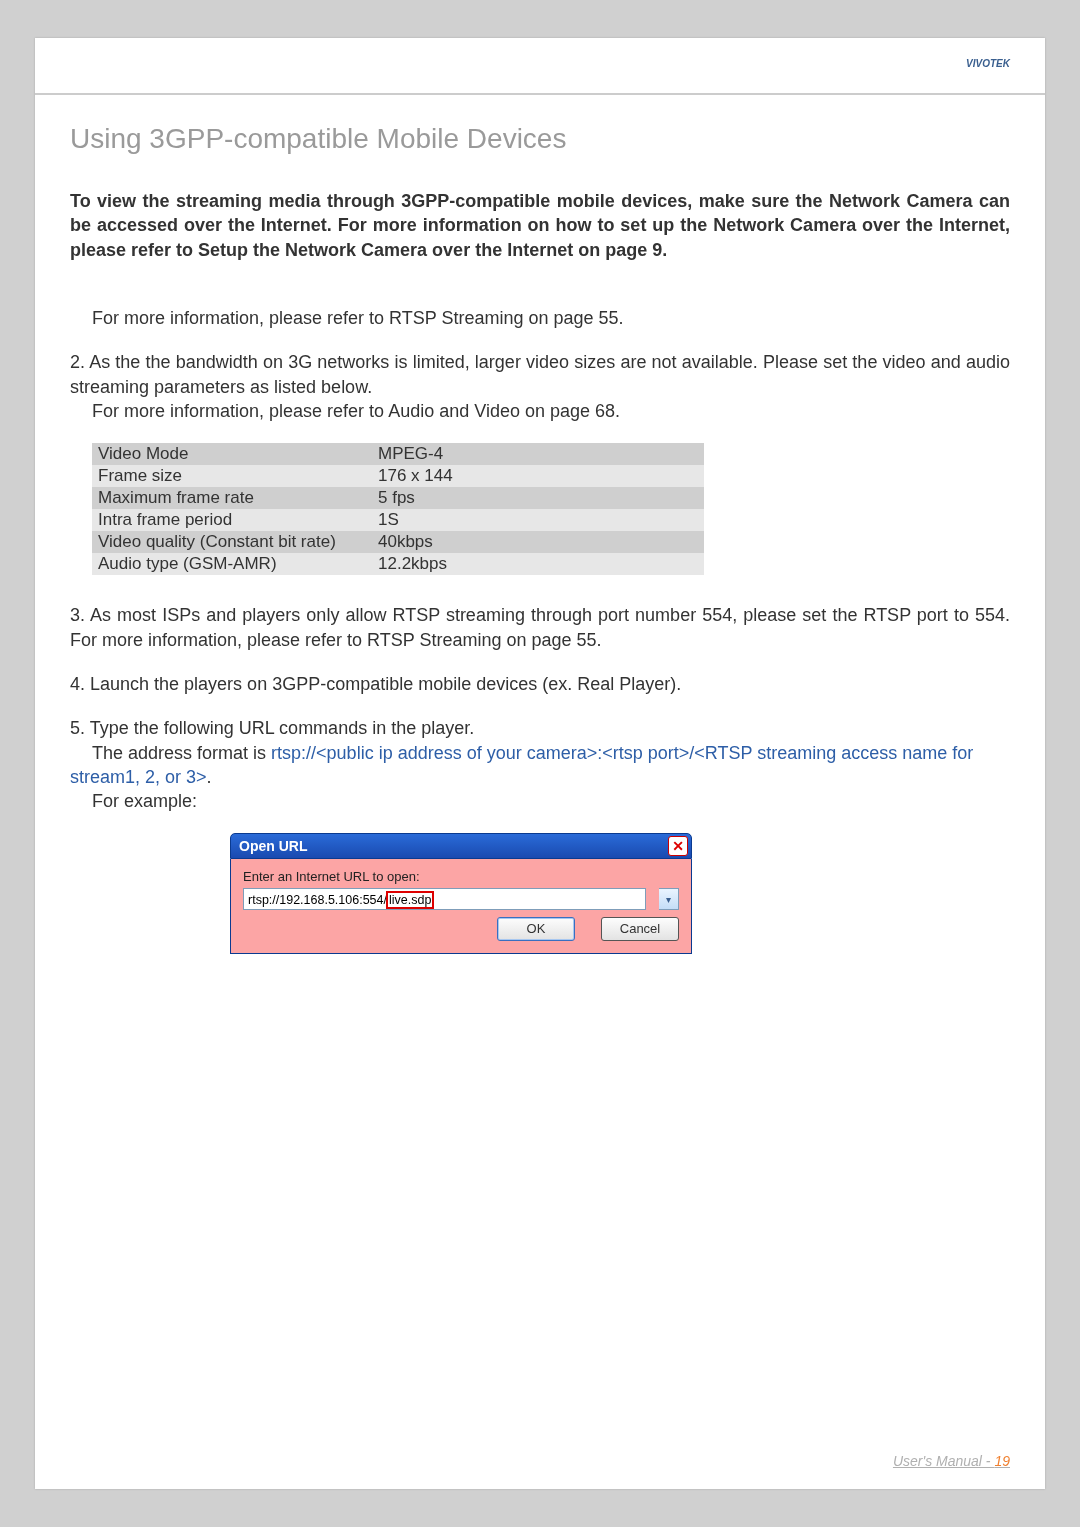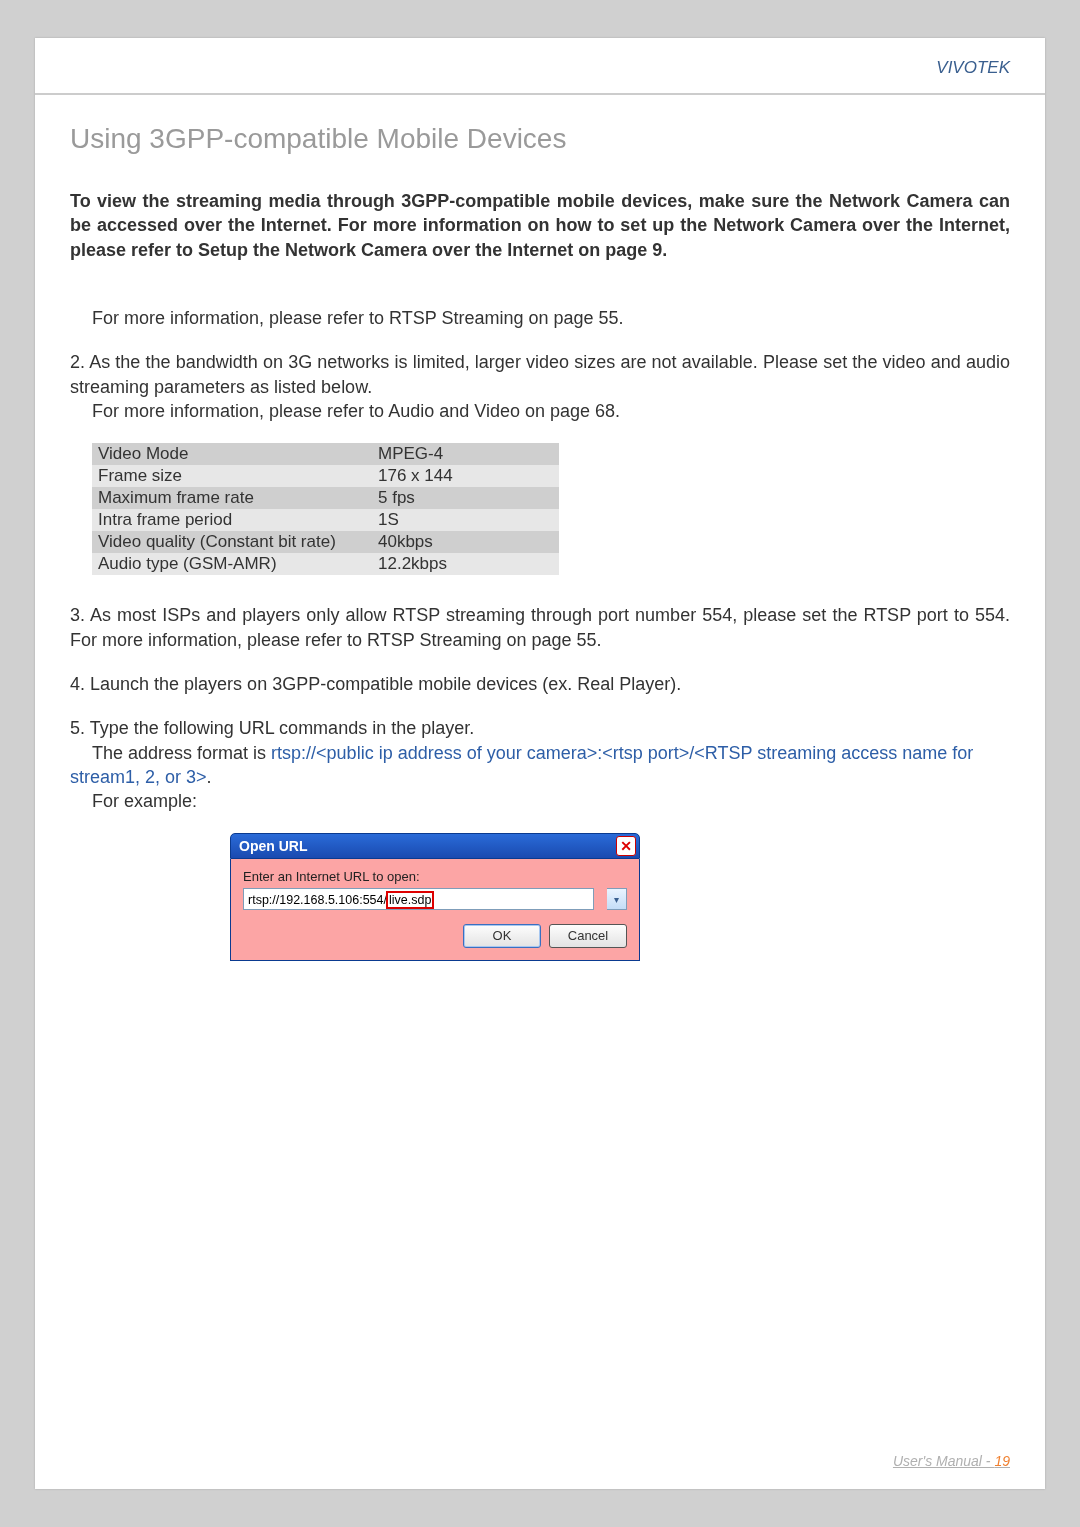--- a/index.html
+++ b/index.html
@@ -18,23 +18,23 @@
     right: 35px;
     bottom: 38px;
     padding: 0;
     box-shadow: 0 0 2px rgba(0,0,0,0.2);
   }
   .header-brand {
     position: absolute;
     top: 20px;
     right: 35px;
     color: #3a5f8f;
-    font-weight: normal;
+    font-weight: bold;
     font-style: italic;
-    font-size: 17px;
+    font-size: 10px;
   }
   .hr-line {
     position: absolute;
     top: 55px;
     left: 0;
     right: 0;
     height: 2px;
     background: #cccccc;
   }
   .content {
@@ -61,35 +61,35 @@
     margin-bottom: 20px;
     line-height: 1.35;
     text-align: justify;
   }
   .indent {
     padding-left: 22px;
   }
   .settings-table {
     border-collapse: collapse;
     margin: 10px 0 28px 22px;
-    width: 467px;
+    width: 612px;
     font-size: 17px;
   }
   .settings-table td {
     padding: 1px 6px;
     color: #333;
   }
   .settings-table tr { background: #cfcfcf; }
   .settings-table tr:nth-child(even) { background: #e7e7e7; }
   .settings-table td:first-child { width: 280px; }
   .bluetext { color: #2d5ea7; }
   
   .dialog-wrap {
     margin: 10px 0 0 160px;
-    width: 410px;
+    width: 462px;
   }
   .dlg-titlebar {
     background: linear-gradient(to bottom, #2a6bd8, #1a4ab0);
     height: 26px;
     display: flex;
     align-items: center;
     justify-content: space-between;
     padding: 0 3px 0 8px;
     border: 1px solid #0a3a90;
     border-top-left-radius: 5px;
@@ -118,21 +118,21 @@
     padding: 10px 12px 12px 12px;
   }
   .dlg-label {
     font-size: 13px;
     color: #222;
     margin-bottom: 4px;
   }
   .dlg-inputrow {
     display: flex;
     gap: 13px;
-    margin-bottom: 14px;
+    margin-bottom: 7px;
   }
   .dlg-input {
     flex: 1;
     border: 1px solid #7f9db9;
     background: #fff;
     font-size: 12.5px;
     padding: 2px 4px;
     height: 22px;
     color: #000;
   }
@@ -150,21 +150,21 @@
   }
   .dlg-input-highlight-box {
     border: 2px solid #d00;
     display: inline-block;
     padding: 0 1px;
     margin-left: -1px;
   }
   .dlg-buttons {
     display: flex;
     justify-content: flex-end;
-    gap: 8px;
+    gap: 26px;
   }
   .dlg-btn {
     min-width: 78px;
     height: 24px;
     border: 1px solid #555;
     border-radius: 3px;
     background: linear-gradient(#fdfdfd,#e3e3e3);
     font-size: 13px;
     text-align: center;
     line-height: 22px;

